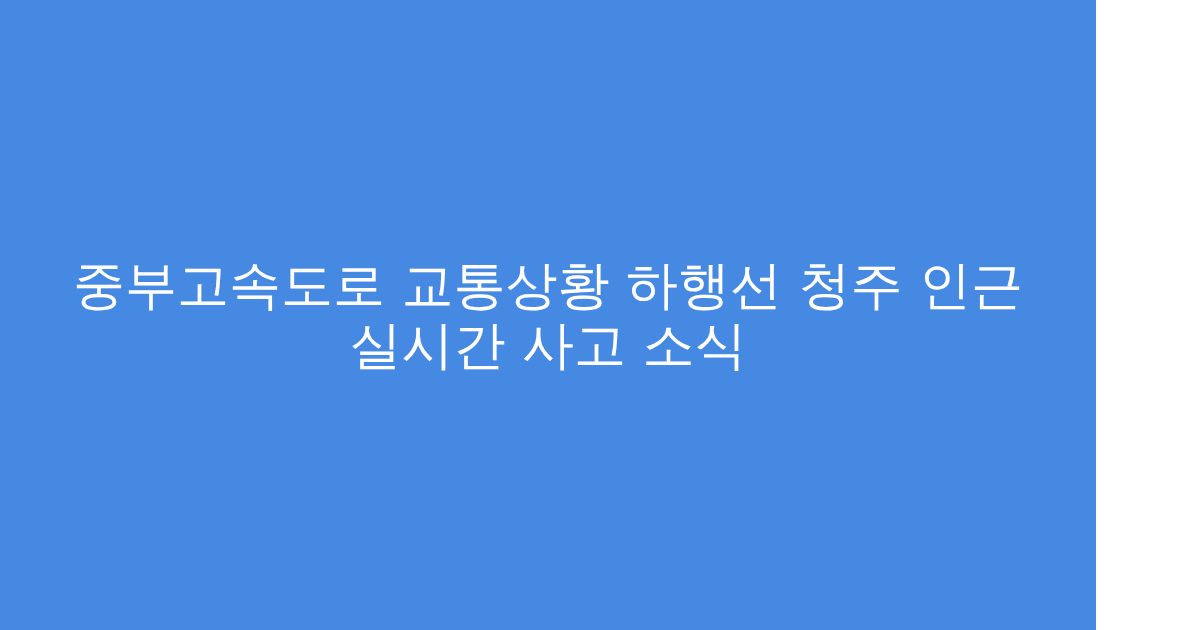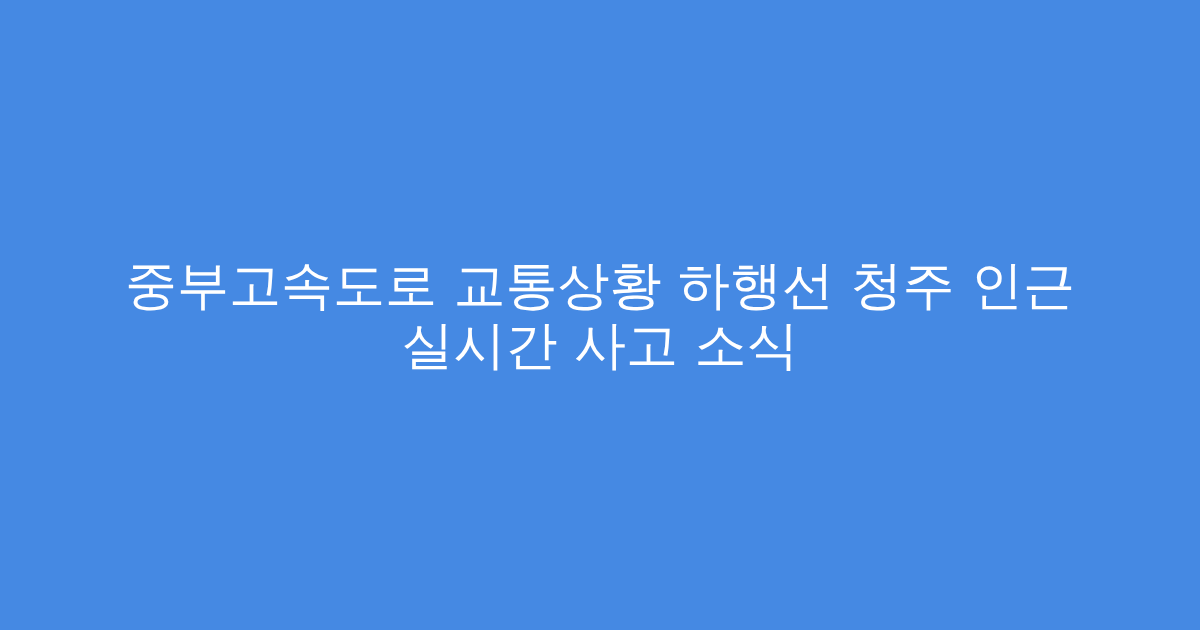--- a/index.html
+++ b/index.html
@@ -11,21 +11,21 @@
   body {
     width: 1200px;
     height: 630px;
     overflow: hidden;
     font-family: "DejaVu Sans", "Liberation Sans", sans-serif;
   }
 
   .card {
     position: relative;
     box-sizing: border-box;
-    width: 1200px;
+    width: 1096px;
     height: 630px;
     background-color: #4589e3;
     display: flex;
     align-items: center;
     justify-content: center;
   }
 
   .card-inner {
     width: 1100px;
     display: flex;

